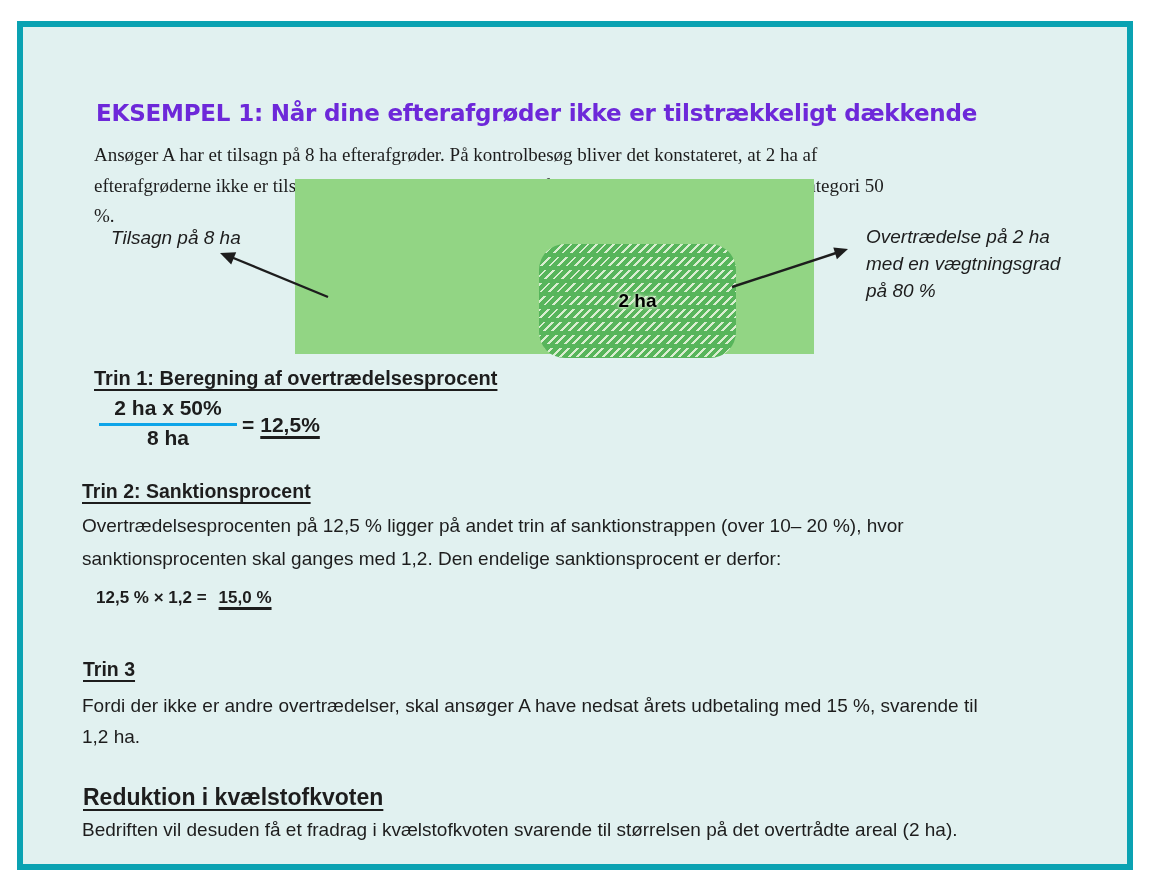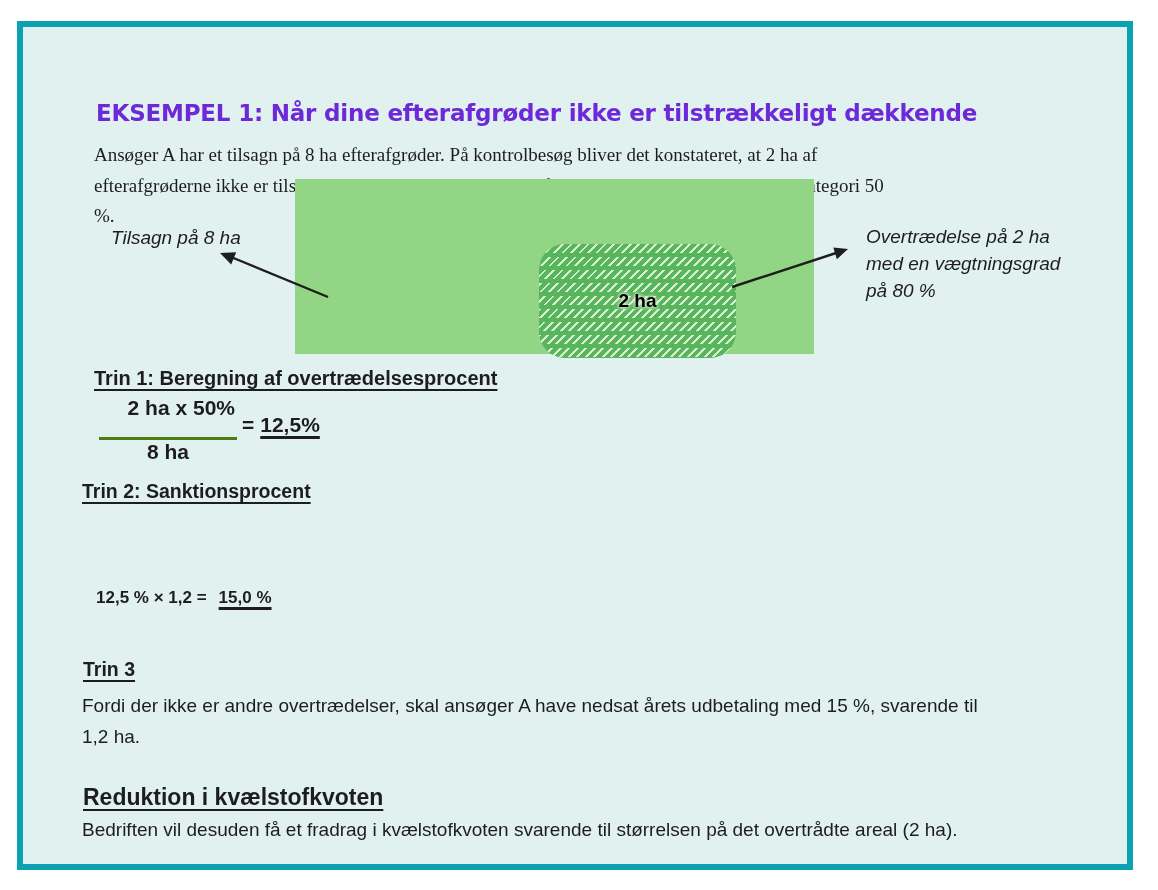--- a/index.html
+++ b/index.html
@@ -63,21 +63,21 @@
   .step1-heading{
     position:absolute;left:71px;top:340px;
     font-size:20px;font-weight:bold;
     text-decoration:underline;text-underline-offset:4px;text-decoration-thickness:2px;
     white-space:nowrap;
   }
   .fraction{
     position:absolute;left:76px;top:369px;width:138px;
     text-align:center;font-size:21px;font-weight:bold;
   }
-  .fraction .numerator{display:block;padding:0 2px 17px 2px;border-bottom:3px solid #4d7c0f;text-align:right;}
+  .fraction .numerator{display:block;padding:0 2px 3px 2px;border-bottom:3px solid #0ea5e9;}
   .fraction .denominator{display:block;padding-top:0;}
   .fraction-result{
     position:absolute;left:219px;top:386px;
     font-size:21px;font-weight:bold;white-space:nowrap;
   }
   .fraction-result .result{
     margin-left:6px;
     text-decoration:underline;text-underline-offset:4px;text-decoration-thickness:2.5px;
   }
   
@@ -145,20 +145,22 @@
   <div class="step1-heading">Trin 1: Beregning af overtrædelsesprocent</div>
   <div class="fraction">
     <span class="numerator">2 ha x 50%</span>
     <span class="denominator">8 ha</span>
   </div>
   <div class="fraction-result">
     <span>=</span><span class="result">12,5%</span>
   </div>
 
   <div class="step2-heading">Trin 2: Sanktionsprocent</div>
+  <div class="step2-body">Overtrædelsesprocenten på 12,5 % ligger på andet trin af sanktionstrappen (over 10– 20 %), hvor
+sanktionsprocenten skal ganges med 1,2. Den endelige sanktionsprocent er derfor:</div>
   <div class="equation">
     <span>12,5 % × 1,2 =</span><span class="result">15,0 %</span>
   </div>
 
   <div class="step3-heading">Trin 3</div>
   <div class="step3-body">Fordi der ikke er andre overtrædelser, skal ansøger A have nedsat årets udbetaling med 15 %, svarende til
 1,2 ha.</div>
 
   <div class="reduction-heading">Reduktion i kvælstofkvoten</div>
   <div class="reduction-body">Bedriften vil desuden få et fradrag i kvælstofkvoten svarende til størrelsen på det overtrådte areal (2 ha).</div>

